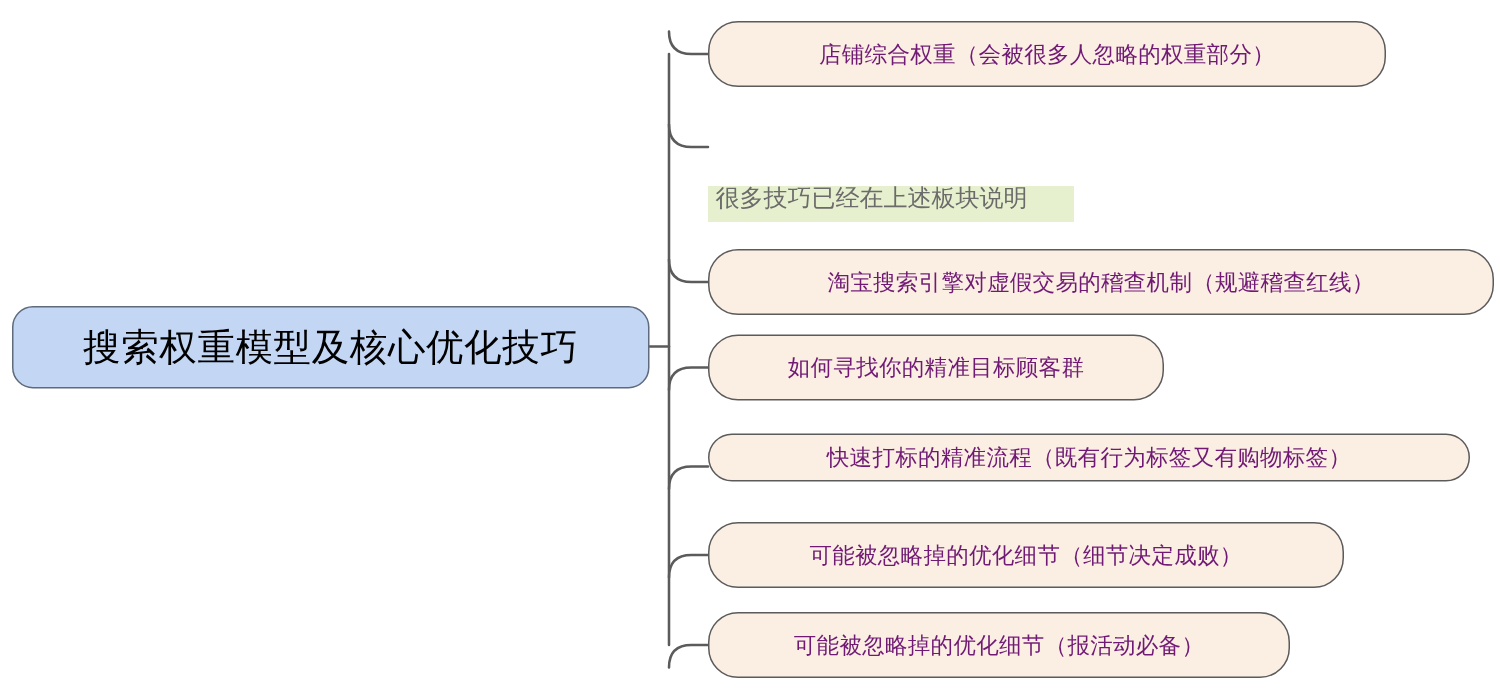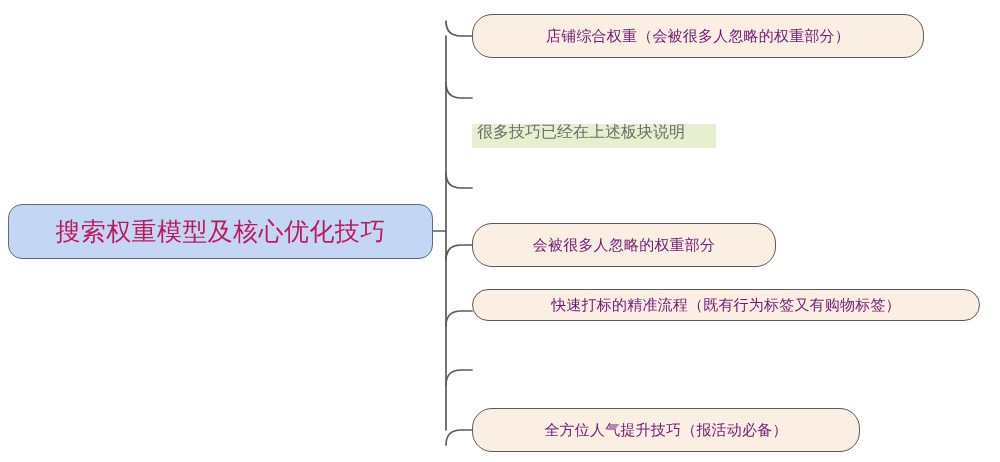--- a/index.html
+++ b/index.html
@@ -33,21 +33,21 @@
     box-sizing: border-box;
     display: flex;
     align-items: center;
     justify-content: center;
     white-space: nowrap;
   }
   .root-node {
     background: #c3d7f5;
     border: 1.6px solid #5f6b7d;
     border-radius: 14px;
-    color: #be185d;
+    color: #000000;
     font-size: 25px;
     letter-spacing: 0.4px;
   }
   .branch-node {
     background: #fbeee3;
     border: 1.6px solid #5b5b5b;
     border-radius: 20px;
     color: #701a75;
     font-size: 15px;
     letter-spacing: 0.2px;
@@ -81,27 +81,33 @@
       <path d="M 446 445 Q 446 430 461 430 L 472 430" fill="none" stroke="#5b5b5b" stroke-width="1.7" stroke-linecap="round"></path>
     </svg>
 
   <div class="node root-node" style="left: 8px; top: 204px; width: 425px; height: 55px;">
     <span>搜索权重模型及核心优化技巧</span>
   </div>
 
   <div class="node branch-node" style="left: 472px; top: 14px; width: 452px; height: 44px;">
     <span>店铺综合权重（会被很多人忽略的权重部分）</span>
   </div>
+  <div class="node branch-node" style="left: 472px; top: 166px; width: 524px; height: 44px;">
+    <span>淘宝搜索引擎对虚假交易的稽查机制（规避稽查红线）</span>
+  </div>
   <div class="node branch-node" style="left: 472px; top: 223px; width: 304px; height: 44px;">
-    <span>会被很多人忽略的权重部分</span>
+    <span>如何寻找你的精准目标顾客群</span>
   </div>
   <div class="node branch-node" style="left: 472px; top: 289px; width: 508px; height: 32px;">
     <span>快速打标的精准流程（既有行为标签又有购物标签）</span>
   </div>
+  <div class="node branch-node" style="left: 472px; top: 348px; width: 424px; height: 44px;">
+    <span>可能被忽略掉的优化细节（细节决定成败）</span>
+  </div>
   <div class="node branch-node" style="left: 472px; top: 408px; width: 388px; height: 44px;">
-    <span>全方位人气提升技巧（报活动必备）</span>
+    <span>可能被忽略掉的优化细节（报活动必备）</span>
   </div>
 
   <div class="annotation" style="left: 472px; top: 124px; width: 244px; height: 24px;">
     <span>很多技巧已经在上述板块说明</span>
   </div>
 
 </div>
 
 </body></html>

